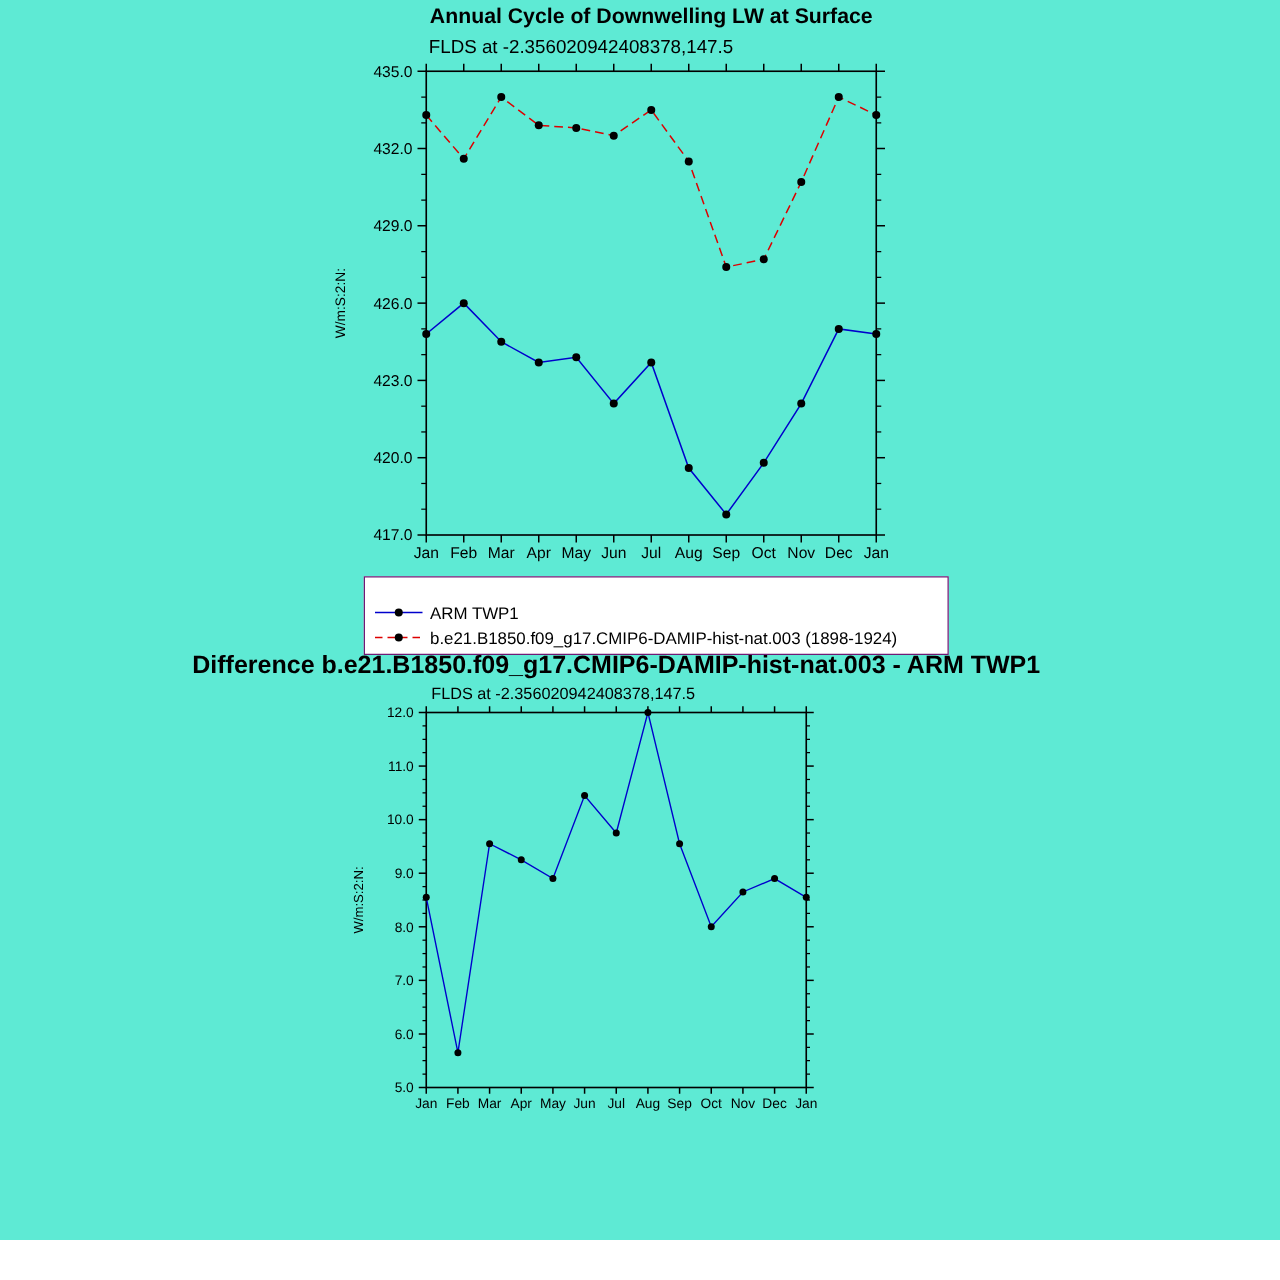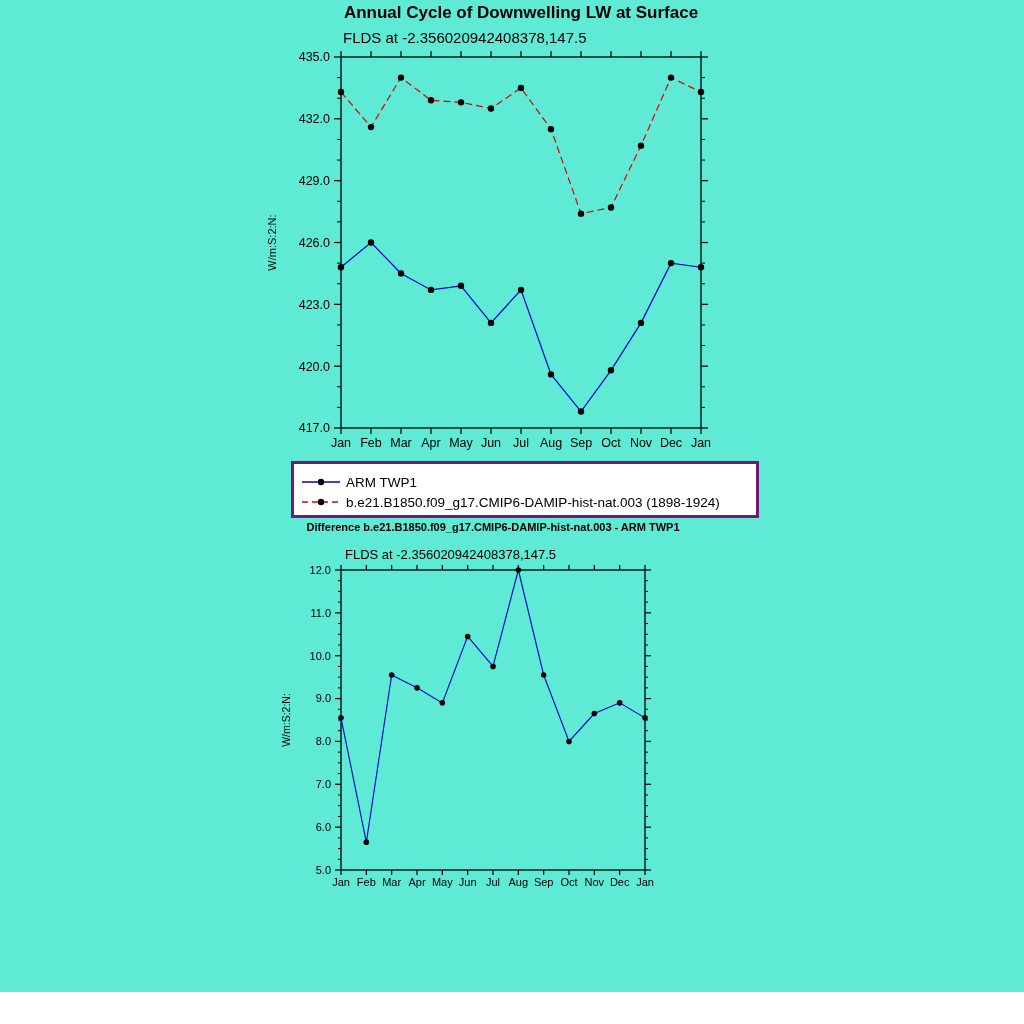--- a/index.html
+++ b/index.html
@@ -14,33 +14,33 @@
   .chart-title-main{
     position:absolute;top:3px;left:521px;transform:translateX(-50%);
     font-size:17px;font-weight:bold;white-space:nowrap;
   }
   .chart-subtitle-1{
     position:absolute;top:29px;left:343px;
     font-size:15px;white-space:nowrap;
   }
   .chart-title-2{
     position:absolute;top:521px;left:493px;transform:translateX(-50%);
-    font-size:11px;font-weight:bold;white-space:nowrap;
+    font-size:20px;font-weight:bold;white-space:nowrap;
   }
   .chart-subtitle-2{
     position:absolute;top:547px;left:345px;
     font-size:13px;white-space:nowrap;
   }
   #chart0{position:absolute;left:240px;top:48px;}
   #chart1{position:absolute;left:240px;top:560px;}
   svg text{font-family:"Liberation Sans", sans-serif;fill:#000;}
   .legend-box{
     position:absolute;left:291px;top:461px;width:468px;
-    border:3px solid #701a75;
-    padding:8px 0 3px 0;
+    border:1px solid #701a75;
+    padding:18px 0 3px 0;
     box-sizing:border-box;
     background:#fff;
   }
   .legend-row{
     display:flex;align-items:center;height:20px;padding-left:6px;gap:4px;
     font-size:13.5px;white-space:nowrap;
   }
   .legend-swatch{flex:0 0 auto;}
 </style>
 </head>

